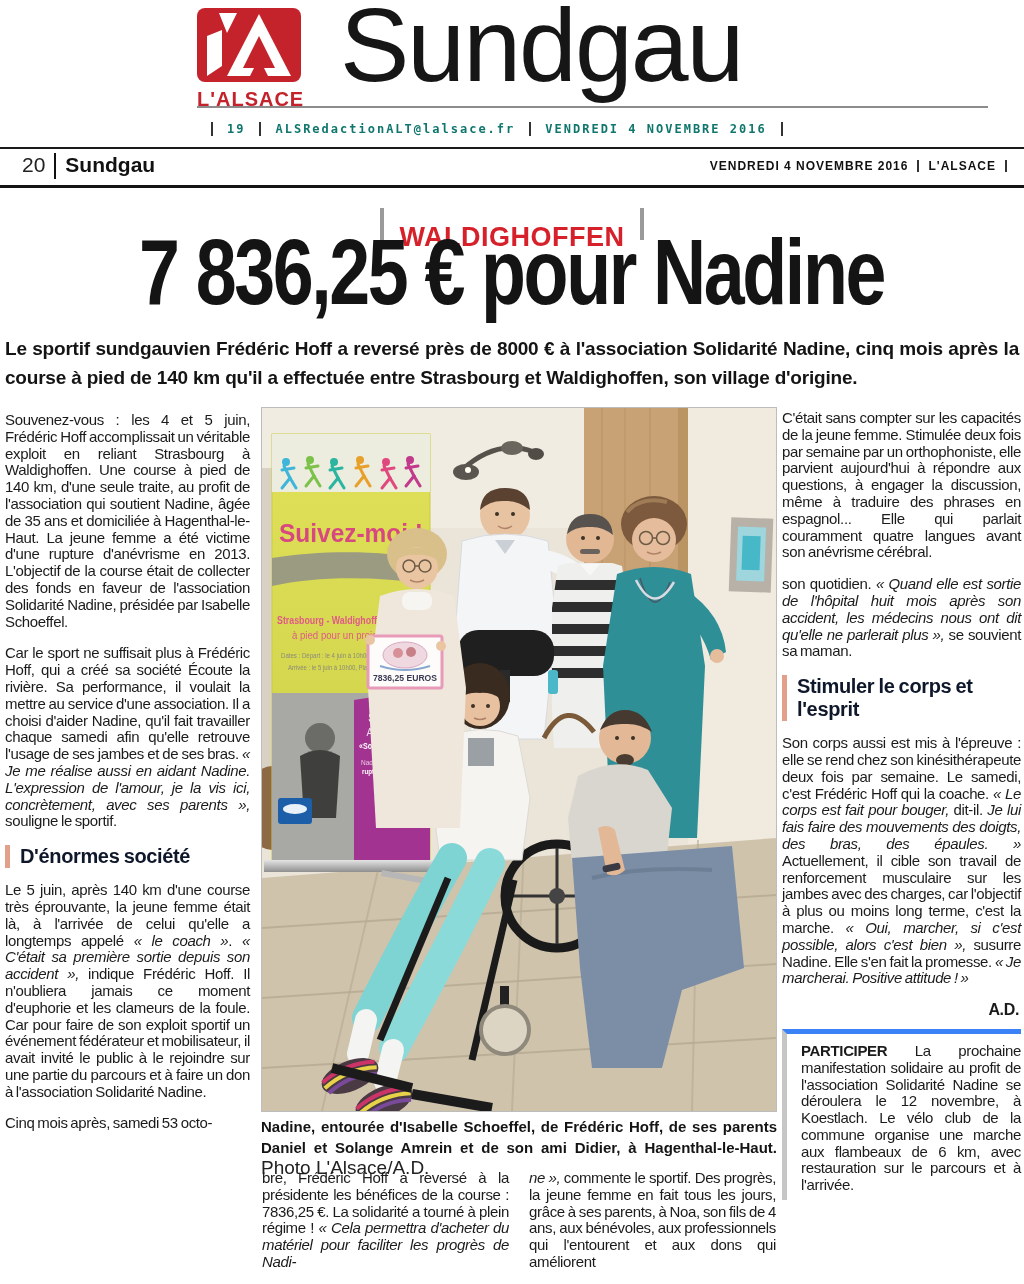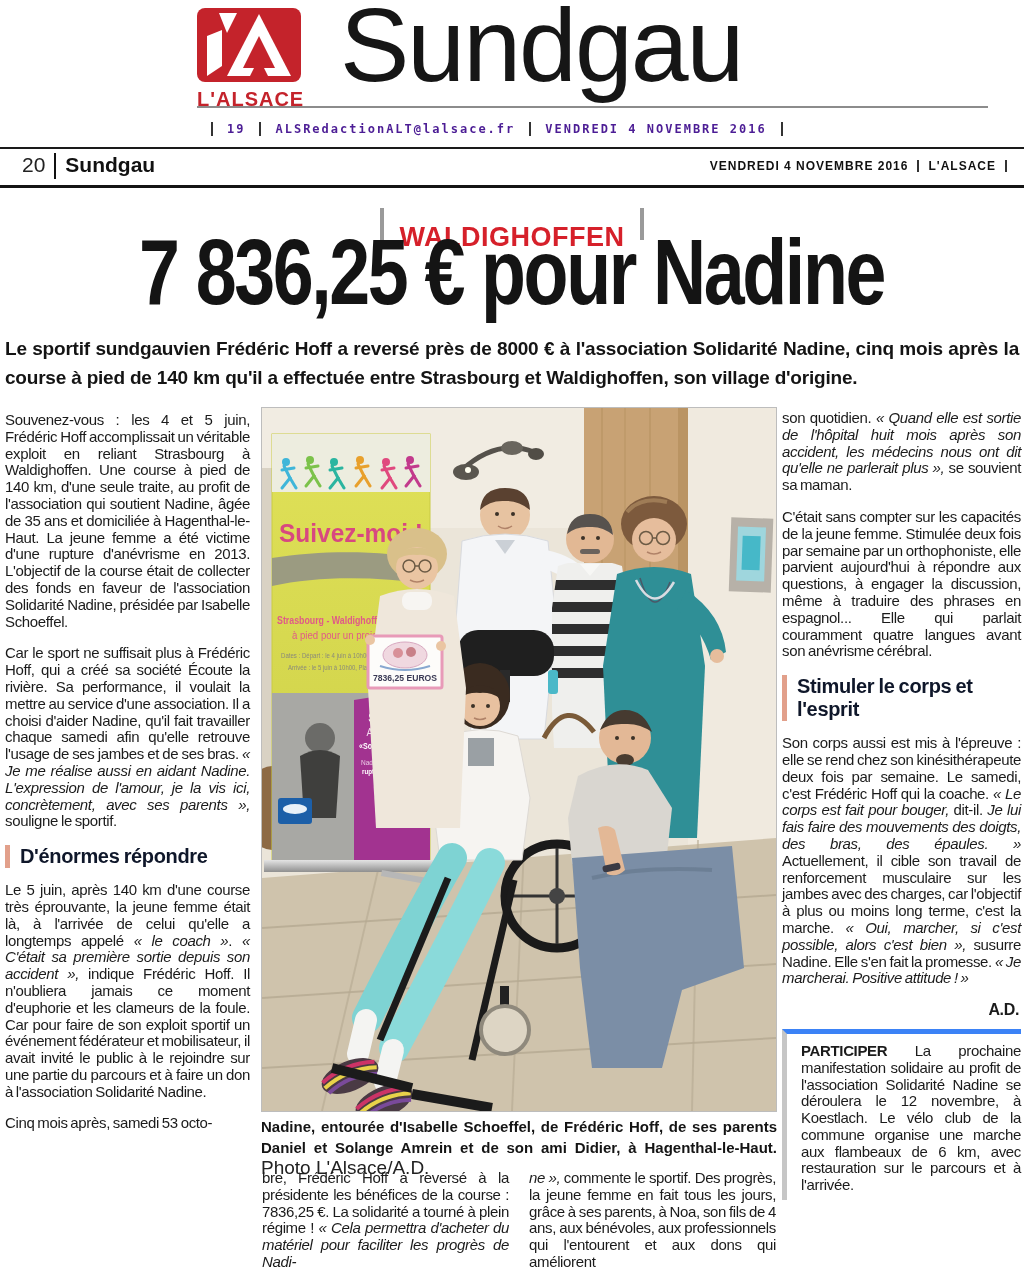--- a/index.html
+++ b/index.html
@@ -5,21 +5,21 @@
   html,body{margin:0;padding:0;background:#fff;}
   .page{position:relative;width:1024px;height:1284px;background:#fff;overflow:hidden;
         font-family:"Liberation Sans","DejaVu Sans",sans-serif;color:#1b1b1b;}
   
   .logo-block{position:absolute;left:197px;top:8px;width:104px;text-align:center;}
   .logo-brand{font-weight:bold;font-size:20px;letter-spacing:1px;color:#c4232b;margin-top:2px;}
   .masthead-title{position:absolute;left:340px;top:-14px;font-size:104px;font-weight:400;
         letter-spacing:-2px;color:#161616;}
   .masthead-rule{position:absolute;left:197px;top:106px;width:791px;height:2px;background:#8c8c8c;}
   .masthead-info{position:absolute;left:197px;top:122px;display:flex;align-items:center;
-        font-family:"DejaVu Sans Mono",monospace;font-weight:bold;font-size:12px;letter-spacing:2px;color:#4c1d95;}
+        font-family:"DejaVu Sans Mono",monospace;font-weight:bold;font-size:12px;letter-spacing:2px;color:#0f766e;}
   .masthead-info .vbar{width:2px;height:14px;background:#333;margin:0 14px;}
   .rule-black1{position:absolute;left:0;top:147px;width:1024px;height:2px;background:#1a1a1a;}
   
   .page-header{position:absolute;left:0;top:150px;width:1024px;height:34px;}
   .ph-left{position:absolute;left:22px;top:3px;display:flex;align-items:flex-start;}
   .ph-num{font-size:21px;color:#222;}
   .ph-bar{width:2px;height:26px;background:#111;margin:0 9px;}
   .ph-section{font-size:21px;font-weight:bold;color:#111;}
   .ph-right{position:absolute;right:8px;top:9px;display:flex;align-items:center;
         font-size:12px;font-weight:bold;letter-spacing:1px;color:#111;}
@@ -106,21 +106,21 @@
     <span class="gbar"></span>
   </div>
   <div class="headline"><span>7 836,25 € pour Nadine</span></div>
   <div class="lede">Le sportif sundgauvien Frédéric Hoff a reversé près de 8000 € à l'association Solidarité Nadine, cinq mois après la course à pied de 140 km qu'il a effectuée entre Strasbourg et Waldighoffen, son village d'origine.</div>
 
   <div class="col col-left">
     <p><span>Souvenez-vous : les 4 et 5 juin, Frédéric Hoff accomplissait un véritable exploit en reliant Strasbourg à Waldighoffen. Une course à pied de 140 km, d'une seule traite, au profit de l'association qui soutient Nadine, âgée de 35 ans et domiciliée à Hagenthal-le-Haut. La jeune femme a été victime d'une rupture d'anévrisme en 2013. L'objectif de la course était de collecter des fonds en faveur de l'association Solidarité Nadine, présidée par Isabelle Schoeffel.</span></p>
     <p><span>Car le sport ne suffisait plus à Frédéric Hoff, qui a créé sa société Écoute la rivière. Sa performance, il voulait la mettre au service d'une association. Il a choisi d'aider Nadine, qu'il fait travailler chaque samedi afin qu'elle retrouve l'usage de ses jambes et de ses bras. </span><span class="seg-i">« Je me réalise aussi en aidant Nadine. L'expression de l'amour, je la vis ici, concrètement, avec ses parents »,</span><span> souligne le sportif.</span></p>
     <div class="subhead">
       <span class="shbar"></span>
-      <span class="sh-txt">D'énormes répondre</span>
+      <span class="sh-txt">D'énormes société</span>
     </div>
     <p><span>Le 5 juin, après 140 km d'une course très éprouvante, la jeune femme était là, à l'arrivée de celui qu'elle a longtemps appelé </span><span class="seg-i">« le coach »</span><span>. </span><span class="seg-i">« C'était sa première sortie depuis son accident »,</span><span> indique Frédéric Hoff. Il n'oubliera jamais ce moment d'euphorie et les clameurs de la foule. Car pour faire de son exploit sportif un événement fédérateur et mobilisateur, il avait invité le public à le rejoindre sur une partie du parcours et à faire un don à l'association Solidarité Nadine.</span></p>
     <p><span>Cinq mois après, samedi 53 octo-</span></p>
   </div>
 
   <div class="photo-wrap">
     <svg width="514" height="703" viewBox="0 0 514 703">
       <defs>
         <linearGradient id="gradYellow" x1="0" y1="0" x2="0" y2="1">
           <stop offset="0" stop-color="#e0e158"></stop>
@@ -373,22 +373,22 @@
   </div>
 
   <div class="col below-left">
     <p><span>bre, Frédéric Hoff a reversé à la présidente les bénéfices de la course : 7836,25 €. La solidarité a tourné à plein régime ! </span><span class="seg-i">« Cela permettra d'acheter du matériel pour faciliter les progrès de Nadi-</span></p>
   </div>
   <div class="col below-right">
     <p><span class="seg-i">ne »,</span><span> commente le sportif. Des progrès, la jeune femme en fait tous les jours, grâce à ses parents, à Noa, son fils de 4 ans, aux bénévoles, aux professionnels qui l'entourent et aux dons qui améliorent</span></p>
   </div>
 
   <div class="col col-right">
+    <p><span>C'était sans compter sur les capacités de la jeune femme. Stimulée deux fois par semaine par un orthophoniste, elle parvient aujourd'hui à répondre aux questions, à engager la discussion, même à traduire des phrases en espagnol... Elle qui parlait couramment quatre langues avant son anévrisme cérébral.</span></p>
     <p><span>son quotidien. </span><span class="seg-i">« Quand elle est sortie de l'hôpital huit mois après son accident, les médecins nous ont dit qu'elle ne parlerait plus »,</span><span> se souvient sa maman.</span></p>
-    <p><span>C'était sans compter sur les capacités de la jeune femme. Stimulée deux fois par semaine par un orthophoniste, elle parvient aujourd'hui à répondre aux questions, à engager la discussion, même à traduire des phrases en espagnol... Elle qui parlait couramment quatre langues avant son anévrisme cérébral.</span></p>
     <div class="subhead">
       <span class="shbar"></span>
       <span class="sh-txt">Stimuler le corps et l'esprit</span>
     </div>
     <p><span>Son corps aussi est mis à l'épreuve : elle se rend chez son kinésithérapeute deux fois par semaine. Le samedi, c'est Frédéric Hoff qui la coache. </span><span class="seg-i">« Le corps est fait pour bouger,</span><span> dit-il. </span><span class="seg-i">Je lui fais faire des mouvements des doigts, des bras, des épaules. »</span><span> Actuellement, il cible son travail de renforcement musculaire sur les jambes avec des charges, car l'objectif à plus ou moins long terme, c'est la marche. </span><span class="seg-i">« Oui, marcher, si c'est possible, alors c'est bien »,</span><span> susurre Nadine. Elle s'en fait la promesse. </span><span class="seg-i">« Je marcherai. Positive attitude ! »</span></p>
     <div class="byline">A.D.</div>
     <div class="info-box"><span class="seg-b">PARTICIPER</span><span> La prochaine manifestation solidaire au profit de l'association Solidarité Nadine se déroulera le 12 novembre, à Koestlach. Le vélo club de la commune organise une marche aux flambeaux de 6 km, avec restauration sur le parcours et à l'arrivée.</span></div>
   </div>
 
 </div>

